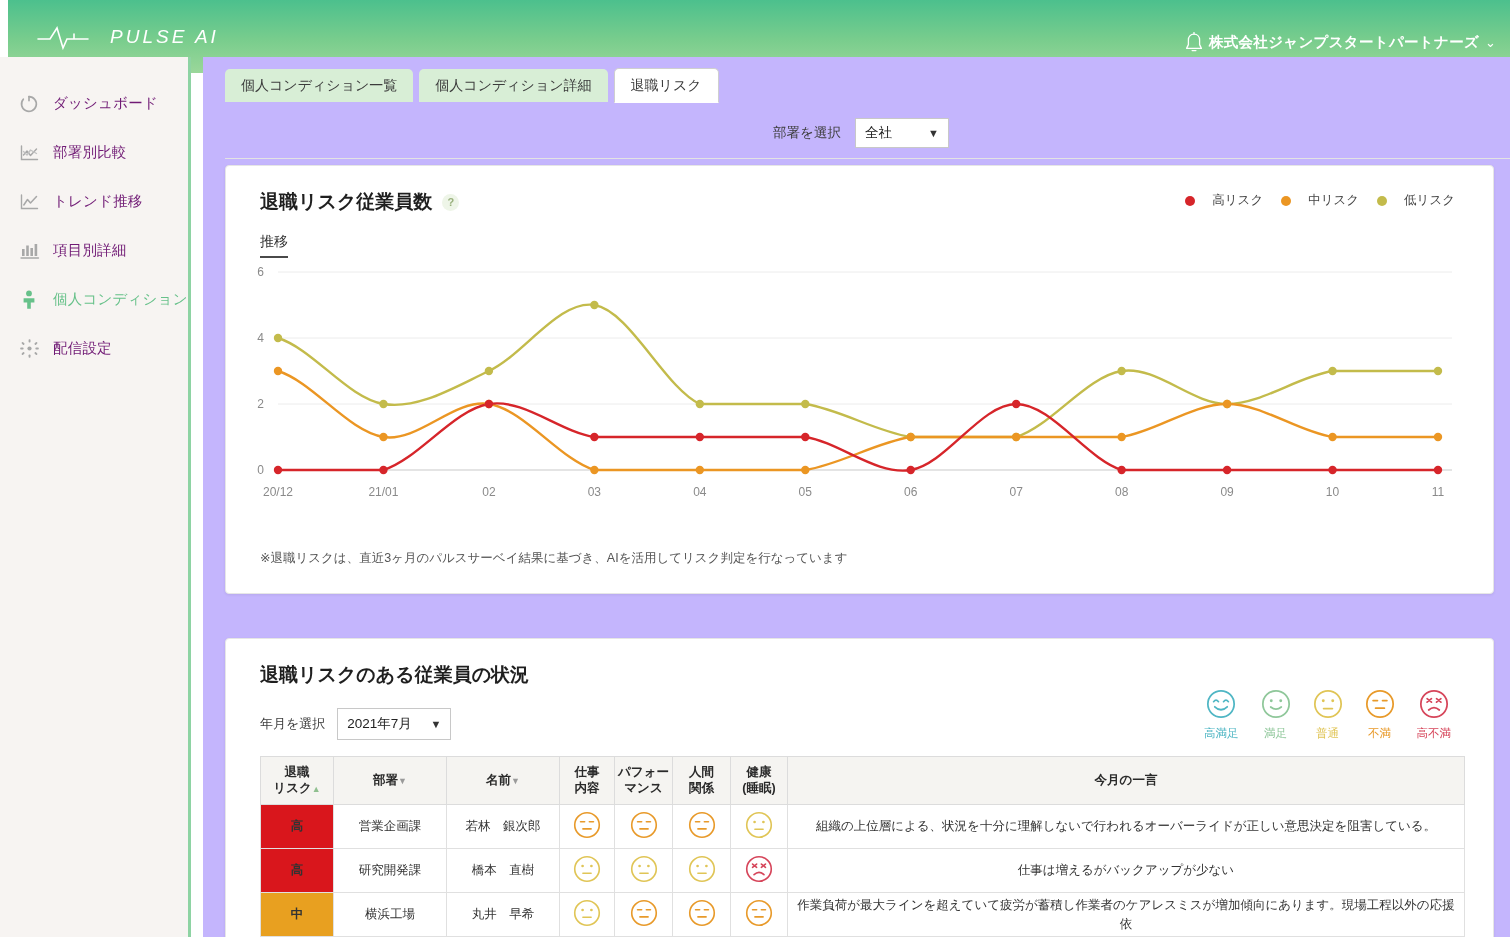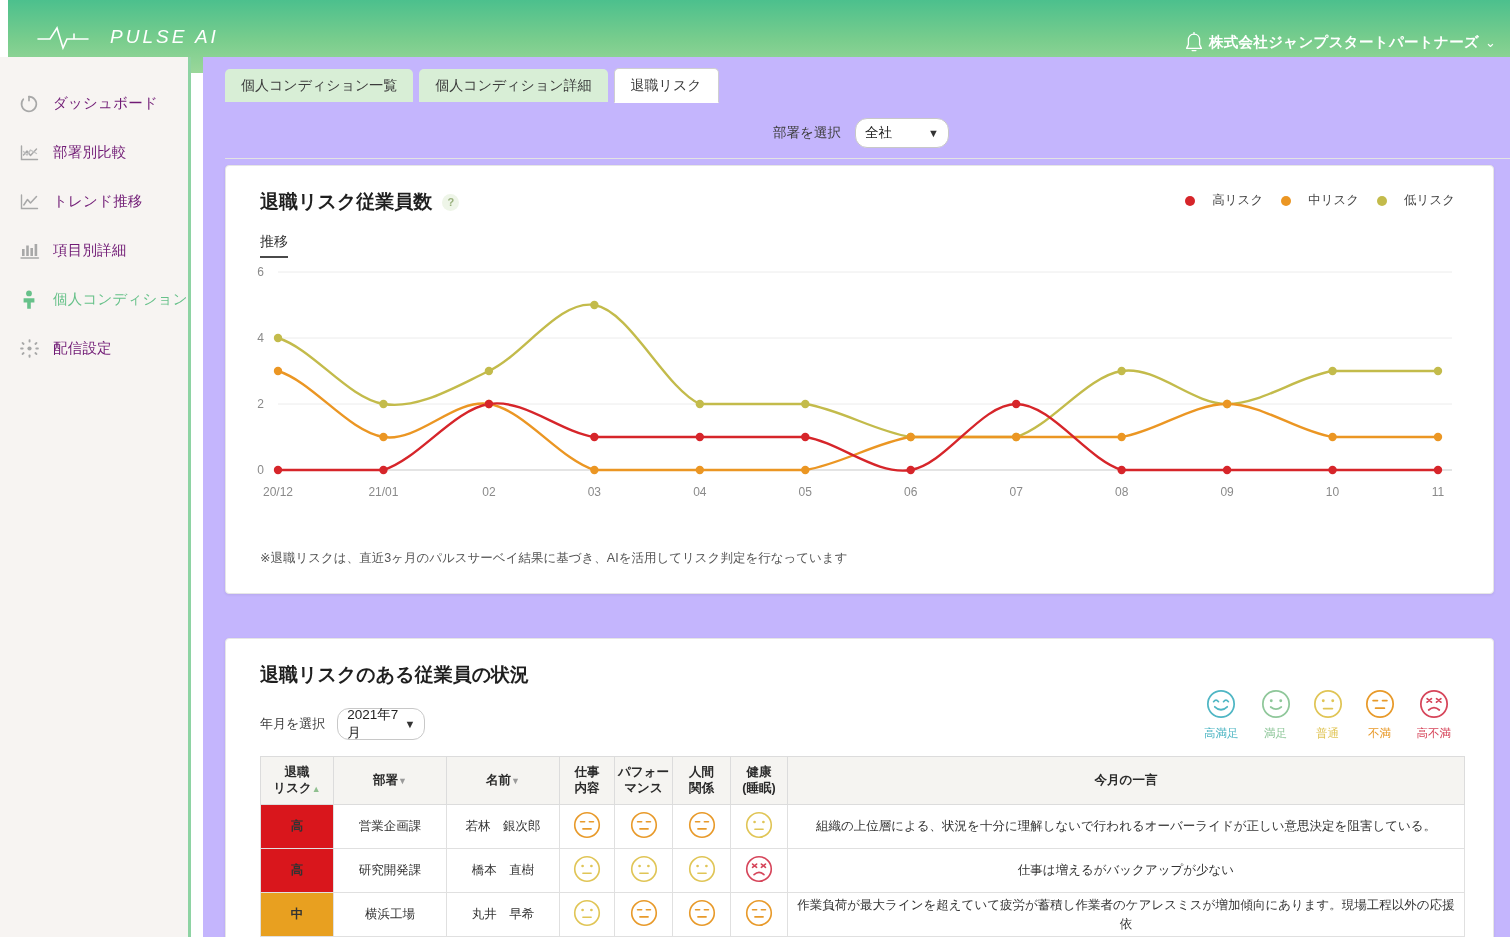--- a/index.html
+++ b/index.html
@@ -70,25 +70,25 @@
     position: absolute; left: 22px; top: 101px; width: 1290px; height: 1px; background: #e3e3e3;
   }
 
   
   .dept-row {
     display: flex; align-items: center; justify-content: center;
     gap: 14px; margin-top: 16px;
   }
   .dept-label { font-size: 13.5px; color: #3d3d3d; }
   .select-box {
-    width: 94px; height: 30px; border: 1px solid #c8c8c8; border-radius: 12px;
+    width: 94px; height: 30px; border: 1px solid #c8c8c8; border-radius: 0;
     background: #fff; display: flex; align-items: center; padding: 0 9px;
     font-size: 13.5px; color: #222; cursor: pointer;
   }
-  .select-box.wide { width: 88px; height: 32px; }
+  .select-box.wide { width: 114px; height: 32px; }
   .select-caret { margin-left: auto; font-size: 11px; color: #333; }
 
   
   .card {
     margin: 17px 25px 0 22px; background: #ffffff;
     border: 1px solid #e6e6e6; border-radius: 4px;
     box-shadow: 0 1px 3px rgba(0,0,0,0.07);
   }
   .card-title {
     font-size: 19px; font-weight: bold; color: #1f1f1f;

